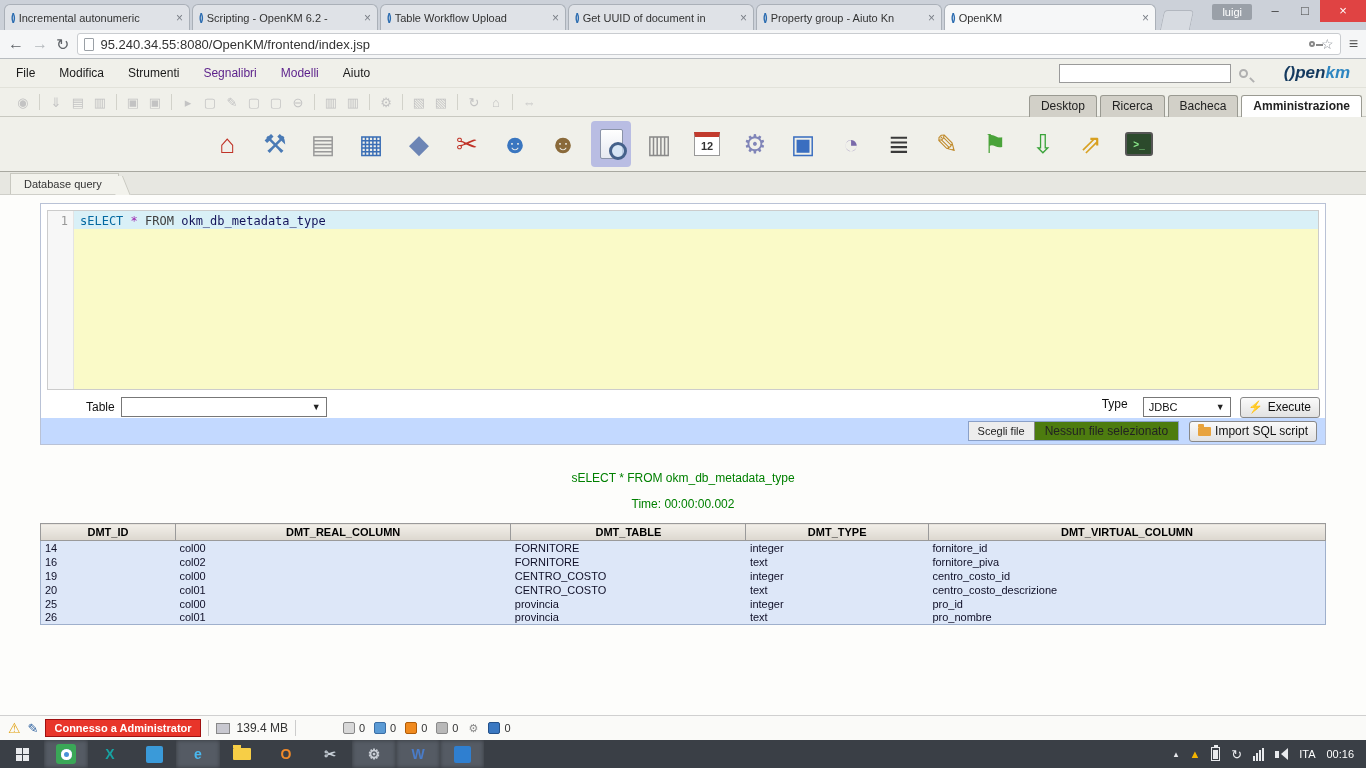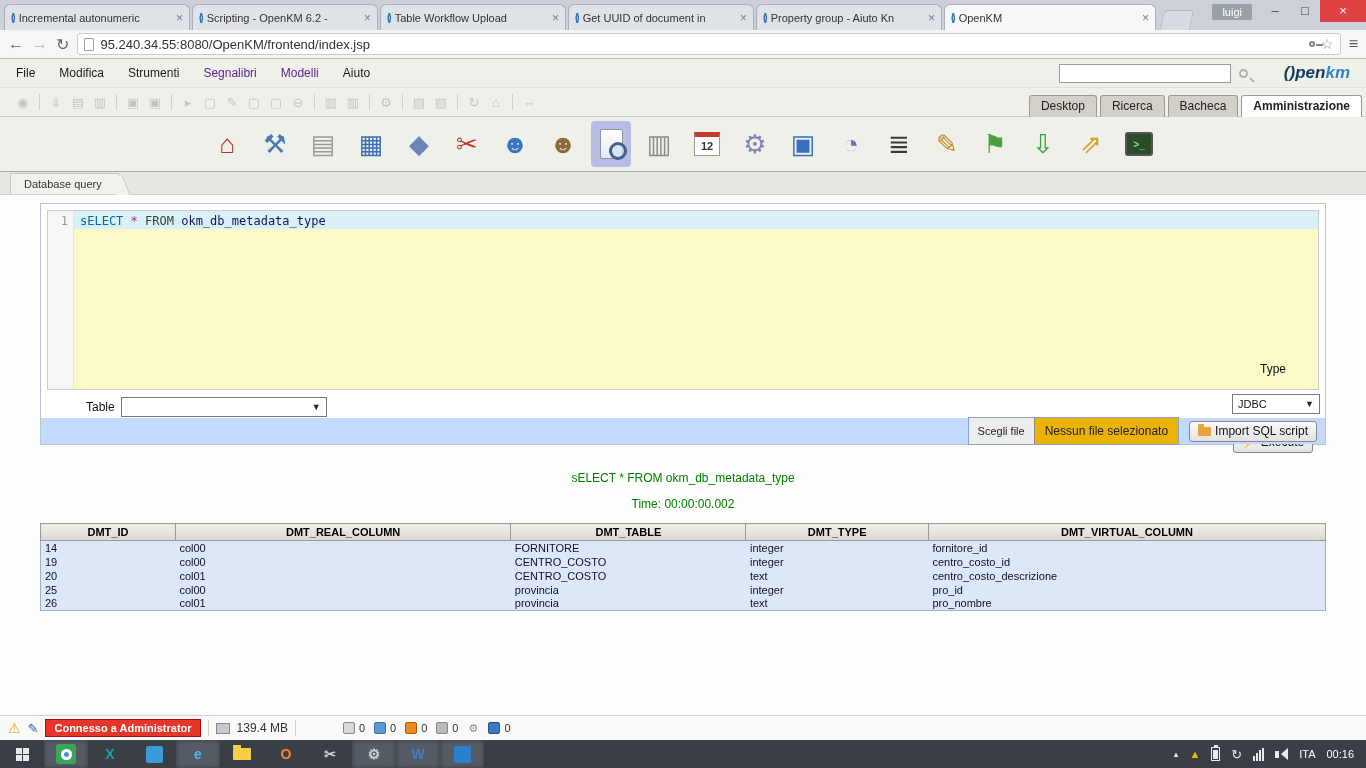--- a/index.html
+++ b/index.html
@@ -89,28 +89,28 @@
     display:flex; font-family:"DejaVu Sans Mono", monospace; font-size:12px; }
   .gutter { width:26px; background:#f7f7f7; color:#999; text-align:right;
     padding:3px 5px 0 0; border-right:1px solid #e4e4e4; }
   .code { flex:1; background:#fafac8; }
   .codeline { background:#d9f0f7; padding:3px 0 1px 6px; white-space:pre; }
   .controlsrow { position:absolute; left:0; right:0; top:190px; height:26px; display:flex;
     align-items:center; padding:0 5px; font-size:12px; color:#111;margin-left:40px; }
   .sel { height:20px; border:1px solid #777; background:#fff; display:flex; align-items:center;
     justify-content:space-between; padding:0 5px; font-size:11px; margin-left:6px; }
   .sel .arr { font-size:9px; color:#222; }
-  .crright { margin-left:auto; display:flex; align-items:center; gap:18px;flex-direction:column; }
+  .crright { margin-left:auto; display:flex; gap:9px; }
   .btn { height:21px; border:1px solid #888; border-radius:3px;
     background:linear-gradient(#fafafa,#e2e2e2); display:flex; align-items:center; gap:4px;
     padding:0 8px; font-size:12px; color:#111; }
   .bolt { color:#e8a000; font-size:12px; }
   .bluebar { position:absolute; left:0; right:0; bottom:0; height:26px; background:#c3d9ff;
     display:flex; align-items:center; justify-content:flex-end; gap:10px; padding-right:8px; }
-  .filewrap { display:flex; align-items:center; height:28px; background:#eab308;
+  .filewrap { display:flex; align-items:center; height:20px; background:#4d7c0f;
     border:1px solid #8aa0c8; }
   .filebtn { height:100%; background:#ededed; border-right:1px solid #8a8a8a; font-size:11px;
     display:flex; align-items:center; padding:0 9px; color:#222; }
   .filetext { font-size:12px; color:#222; padding:0 10px; }
   .folderic { width:13px; height:9px; background:#e8a33d; border-radius:1px; position:relative; }
   .folderic::before { content:""; position:absolute; top:-3px; left:0; width:6px; height:3px;
     background:#e8a33d; border-radius:1px 1px 0 0; }
 
   .result { position:absolute; top:276px; width:100%; text-align:center; font-size:12px; }
   .result .r2 { margin-top:12px; }
@@ -412,20 +412,27 @@
         </thead>
       <tbody>
           <tr>
             <td>14</td>
             <td>col00</td>
             <td>FORNITORE</td>
             <td>integer</td>
             <td>fornitore_id</td>
           </tr>
           <tr>
+            <td>16</td>
+            <td>col02</td>
+            <td>FORNITORE</td>
+            <td>text</td>
+            <td>fornitore_piva</td>
+          </tr>
+          <tr>
             <td>19</td>
             <td>col00</td>
             <td>CENTRO_COSTO</td>
             <td>integer</td>
             <td>centro_costo_id</td>
           </tr>
           <tr>
             <td>20</td>
             <td>col01</td>
             <td>CENTRO_COSTO</td>

